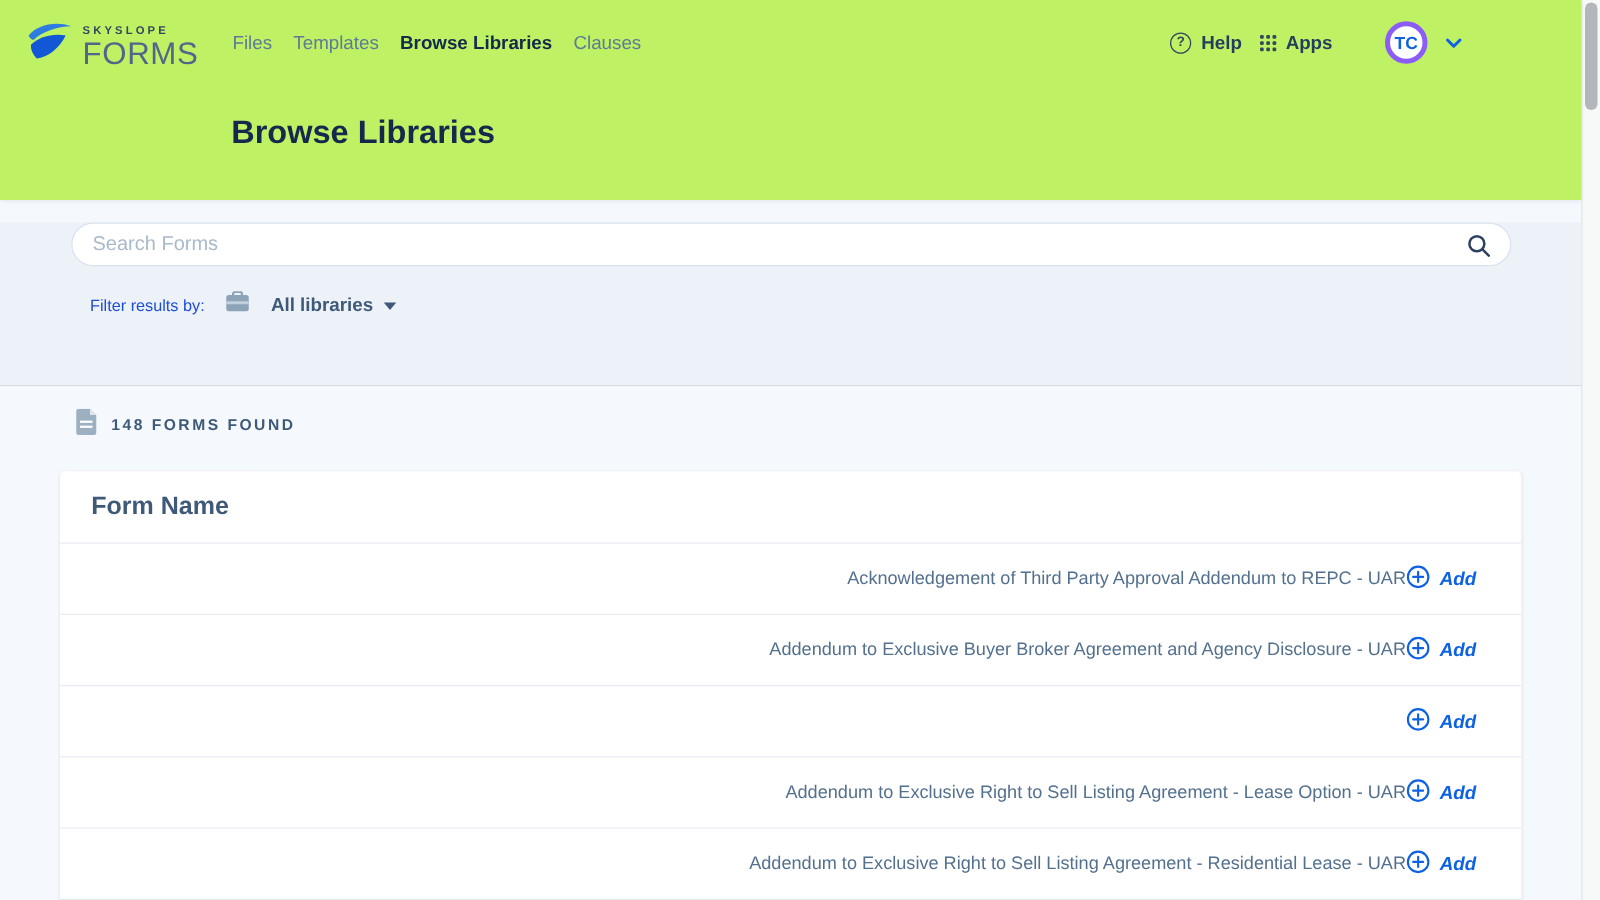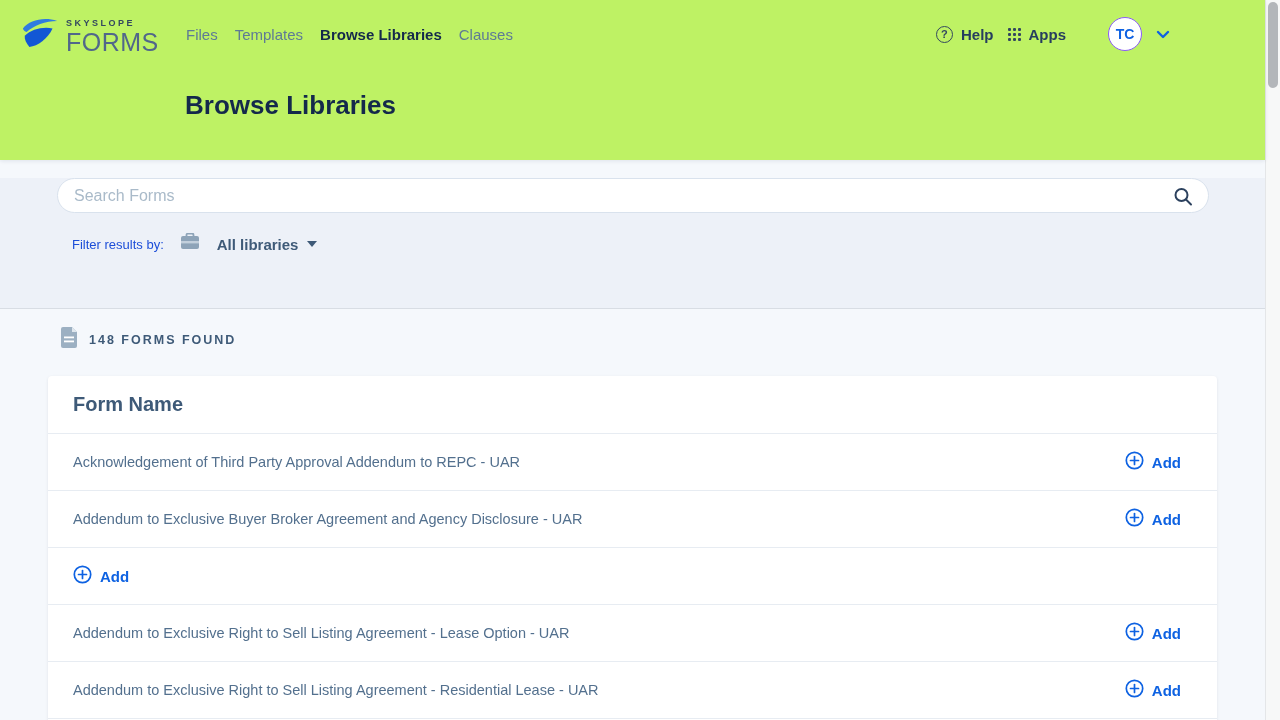--- a/index.html
+++ b/index.html
@@ -25,21 +25,21 @@
 
   .header-right { position:absolute; right:95px; top:0; height:68px; display:flex; align-items:center; }
   .hr-group { display:flex; align-items:center; gap:8px; cursor:pointer; }
   .hr-label { font-size:15px; font-weight:bold; color:#263e5e;text-align:right; }
   .help-circle { width:17px; height:17px; border:1.5px solid #33475f; border-radius:50%;
                  display:flex; align-items:center; justify-content:center;
                  font-size:11px; font-weight:bold; color:#33475f; }
   .apps-grid { display:grid; grid-template-columns:repeat(3,3px); grid-template-rows:repeat(3,3px);
                gap:2px; margin-left:14px; }
   .apps-grid i { background:#33475f; border-radius:1px; }
-  .avatar { width:34px; height:34px; border-radius:50%; background:#ffffff; border:1px solid #8b5cf6;
+  .avatar { width:34px; height:34px; border-radius:50%; background:#ffffff; border:4px solid #8b5cf6;
             display:flex; align-items:center; justify-content:center; margin-left:42px; cursor:pointer;
             font-size:14px; font-weight:bold; color:#0e62e2; }
   .avatar-chevron { margin-left:14px; cursor:pointer; display:flex; align-items:center; }
 
   .page-title { position:absolute; left:185px; top:90px; font-size:26px; font-weight:bold; color:#14294b; }
 
   
   .filter-band { width:100%; height:131px; background:#edf1f8; border-bottom:1px solid #d8dde4; }
   .search-wrap { position:relative; margin:18px 56px 0 57px; }
   .search-input { width:100%; height:35px; border:1px solid #d9e2ed; border-radius:20px;
@@ -58,25 +58,25 @@
   
   .results { width:100%; height:429px; background:#f5f8fc; }
   .found-row { display:flex; align-items:center; margin:0 0 2px 60px; padding-top:18px;text-align:right; }
   .found-text { margin-left:11px; font-size:12.5px; font-weight:bold; letter-spacing:2px; color:#3e5a78; }
 
   .card { margin:24px 48px 0 48px; background:#ffffff; border-radius:4px 4px 0 0;
           box-shadow:0 1px 3px rgba(31,45,61,.10); }
   .thead { height:57px; display:flex; align-items:center; padding:0 36px 0 25px;
            font-size:20px; font-weight:bold; color:#3e5a78; }
   .trow { height:57px; border-top:1px solid #e7ecf2; display:flex; align-items:center;
-          justify-content:space-between; padding:0 36px 0 25px; background:#ffffff; }
+          justify-content:flex-end; padding:0 36px 0 25px; background:#ffffff; }
   .trow-name { font-size:14.5px; color:#53708e; }
   .add-btn { display:flex; align-items:center; gap:8px; border:none; background:transparent;
              cursor:pointer; padding:0; }
-  .add-label { font-size:15px; font-weight:bold; color:#0e62e2; }
+  .add-label { font-size:15px; font-weight:bold; color:#0e62e2;font-style:italic; }
   .trow-partial { height:14px; border-top:1px solid #e7ecf2; background:#ffffff; }
 
   
   .scrollbar { position:absolute; right:0; top:0; width:15px; height:720px;
                background:#f7f8f8; border-left:1px solid #e4e6e8; }
   .scroll-thumb { position:absolute; left:2px; top:2px; width:10px; height:86px;
                   background:#b3b6ba; border-radius:5px; cursor:grab; }
 </style>
 </head>
 <body>

